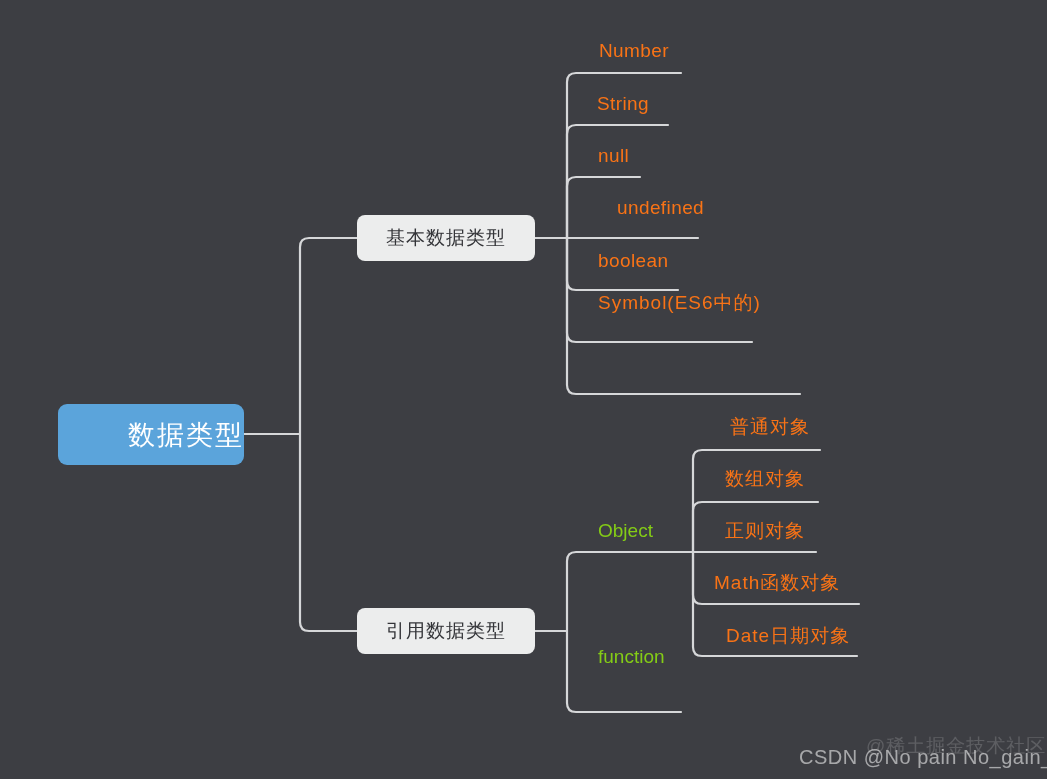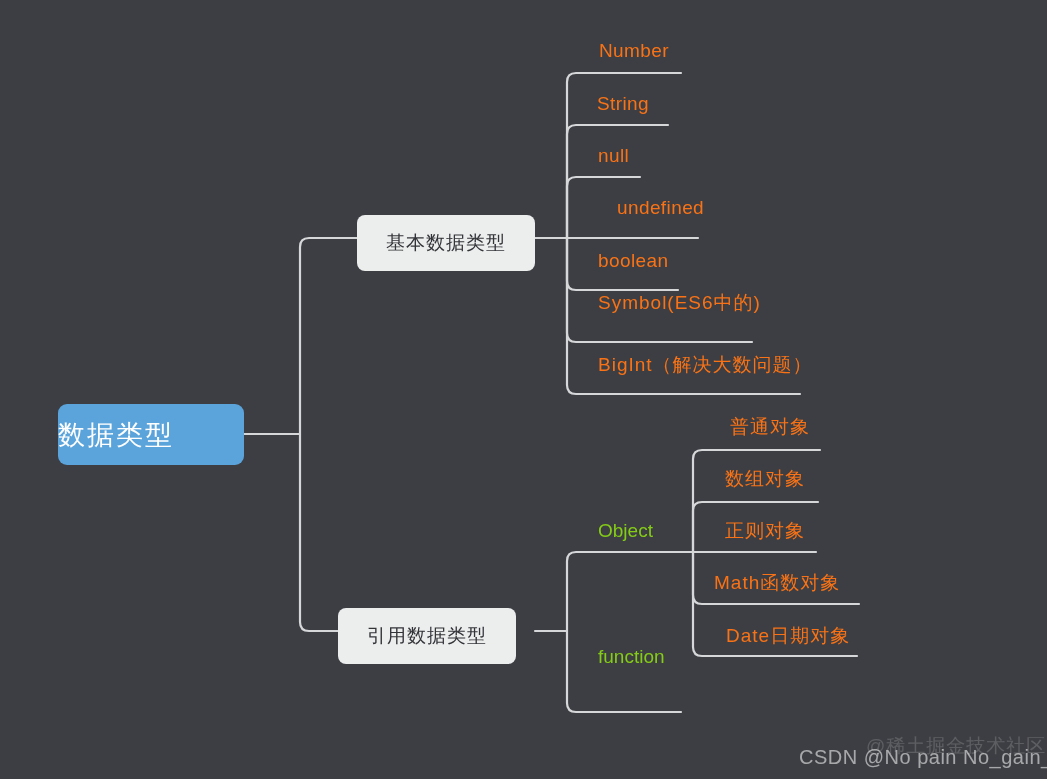--- a/index.html
+++ b/index.html
@@ -29,44 +29,44 @@
   .root-node {
     position: absolute;
     left: 58px;
     top: 404px;
     width: 186px;
     height: 61px;
     background: #5ba4db;
     border-radius: 9px;
     display: flex;
     align-items: center;
-    justify-content: flex-start;
+    justify-content: flex-end;
     color: #ffffff;
     font-size: 27px;
     letter-spacing: 2px;
     box-sizing: border-box;
   }
 
   
   .cat-node {
     position: absolute;
     background: #eceded;
     border-radius: 8px;
     display: flex;
     align-items: center;
     justify-content: center;
     color: #333438;
     font-size: 19px;
     letter-spacing: 1px;
     box-sizing: border-box;
     width: 178px;
-    height: 56px;
+    height: 46px;
   }
   #cat-primitive { left: 357px; top: 215px; }
-  #cat-reference { left: 338px; top: 608px; font-family: Liberation Serif, serif; }
+  #cat-reference { left: 357px; top: 608px; font-family: Liberation Serif, serif; }
 
   
   .leaf {
     position: absolute;
     color: #f97316;
     font-size: 19px;
     letter-spacing: 0.4px;
     white-space: nowrap;
     line-height: 1;
   }
@@ -148,21 +148,20 @@
   <div class="cat-node" id="cat-reference">
     <span>引用数据类型</span>
   </div>
 
   <div class="leaf" style="left:599px; top:41px;">Number</div>
   <div class="leaf" style="left:597px; top:94px;">String</div>
   <div class="leaf" style="left:598px; top:146px;">null</div>
   <div class="leaf" style="left:599px; top:198px;margin-left:18px;">undefined</div>
   <div class="leaf" style="left:598px; top:251px;">boolean</div>
   <div class="leaf cjk" style="left:598px; top:293px;">Symbol(ES6中的)</div>
-  <div class="leaf cjk" style="left:598px; top:355px;">BigInt（解决大数问题）</div>
 
   <div class="branch-label" style="left:598px; top:521px;">Object</div>
   <div class="branch-label" style="left:598px; top:647px;">function</div>
 
   <div class="leaf cjk" style="left:730px; top:417px;">普通对象</div>
   <div class="leaf cjk" style="left:725px; top:469px;">数组对象</div>
   <div class="leaf cjk" style="left:725px; top:521px;">正则对象</div>
   <div class="leaf cjk" style="left:714px; top:573px;">Math函数对象</div>
   <div class="leaf cjk" style="left:726px; top:626px;">Date日期对象</div>
 

